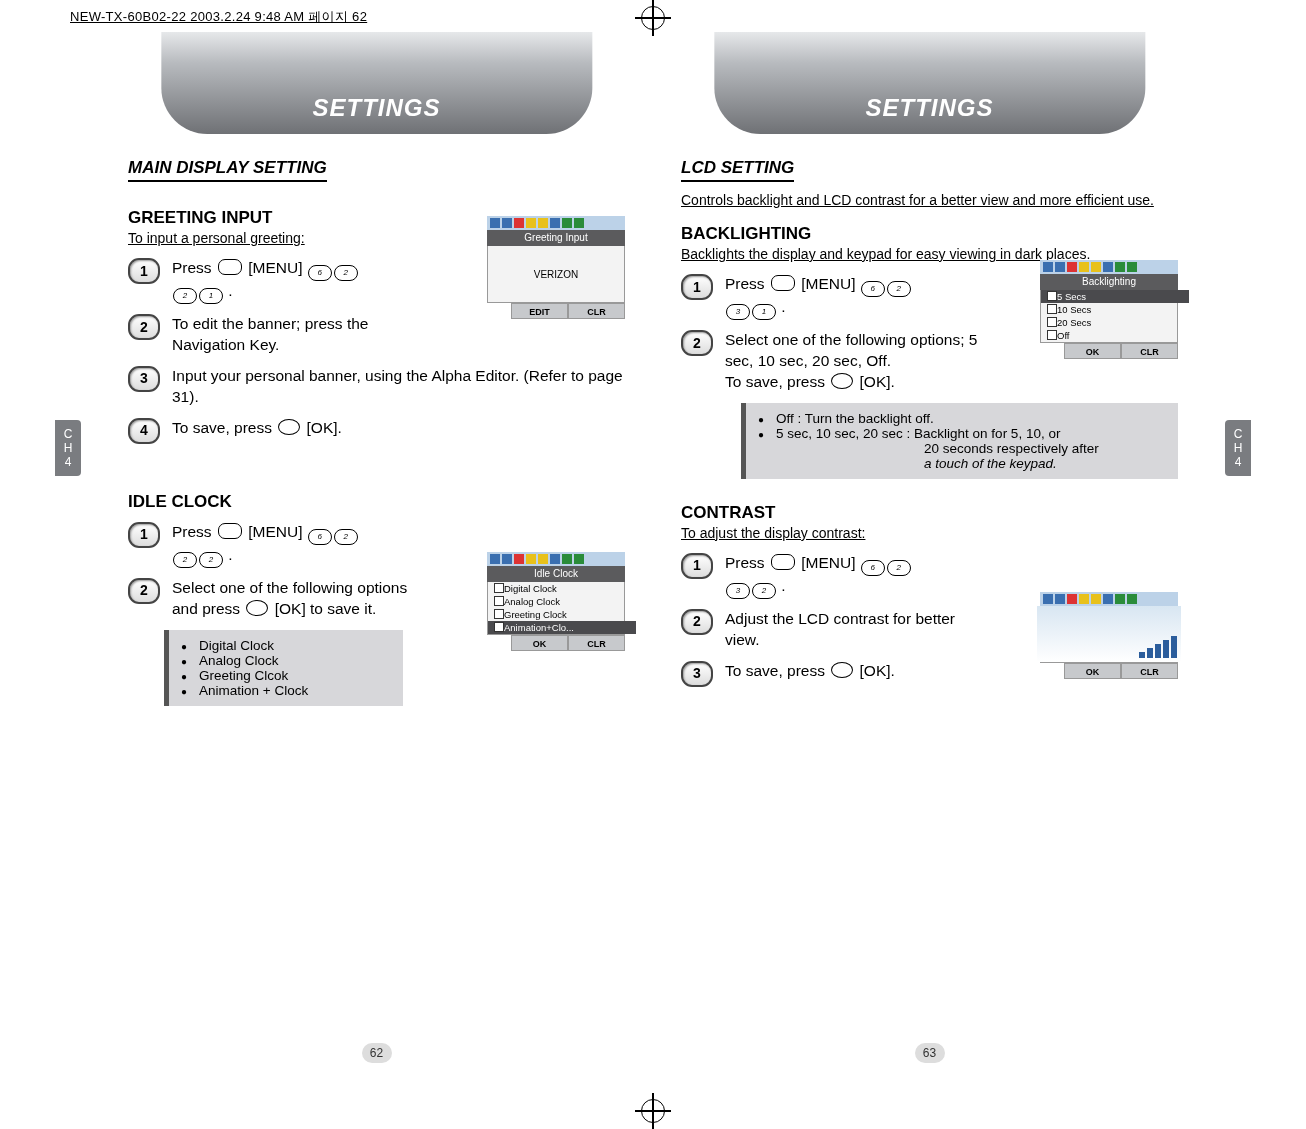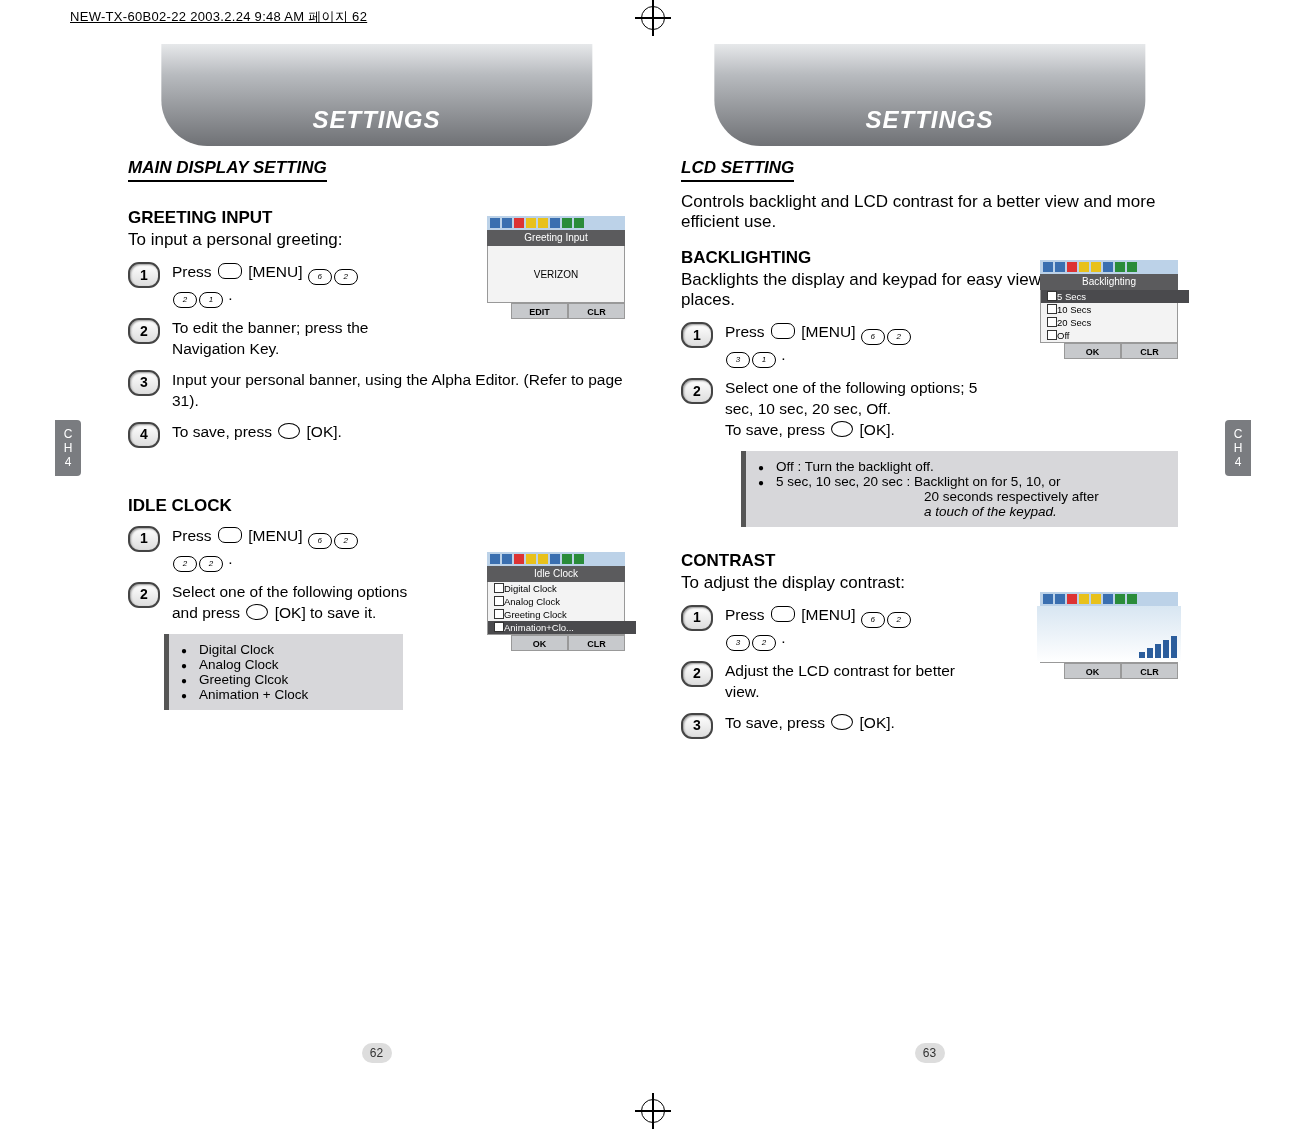--- a/index.html
+++ b/index.html
@@ -34,42 +34,42 @@
   
   .spread{
     position:absolute;top:32px;left:100px;right:100px;bottom:60px;
     display:flex;gap:0;
   }
   .page{
     flex:1;position:relative;
     padding:0 18px;
   }
   .tab-pill{
-    position:absolute;top:12px;left:50%;transform:translateX(-50%);
+    position:absolute;top:0;left:50%;transform:translateX(-50%);
     width:78%;height:90px;border-radius:0 0 46px 46px;
     background:linear-gradient(#e6e8ea 0%,#b8bbbf 30%,#6f7175 100%);
     display:flex;align-items:flex-end;justify-content:center;
     padding-bottom:12px;
   }
   .tab-pill h1{
     margin:0;color:#fff;font-size:24px;font-weight:bold;letter-spacing:1px;
     font-style:italic;
   }
   .page-inner{
     position:absolute;top:120px;left:28px;right:28px;bottom:40px;
   }
   .section-title{
     border-bottom:2px solid #000;display:inline-block;
     font-weight:bold;font-style:italic;font-size:17px;padding-bottom:2px;margin:6px 0 10px;
   }
   .subhead{
     font-weight:bold;font-size:17px;margin:16px 0 2px;
   }
   .caption{
-    font-size:17px;margin:0 0 12px;
+    font-size:14px;margin:0 0 12px;text-decoration:underline;
   }
   .step{
     display:flex;gap:12px;margin:10px 0;align-items:flex-start;
     font-size:15.5px;line-height:1.35;
   }
   .step-num{
     min-width:28px;height:22px;border:2px solid #444;border-radius:11px 11px 11px 11px;
     background:linear-gradient(#fff 0%,#ddd 100%);
     font-weight:bold;font-size:14px;display:flex;align-items:center;justify-content:center;
     box-shadow:1px 1px 2px #999 inset;

